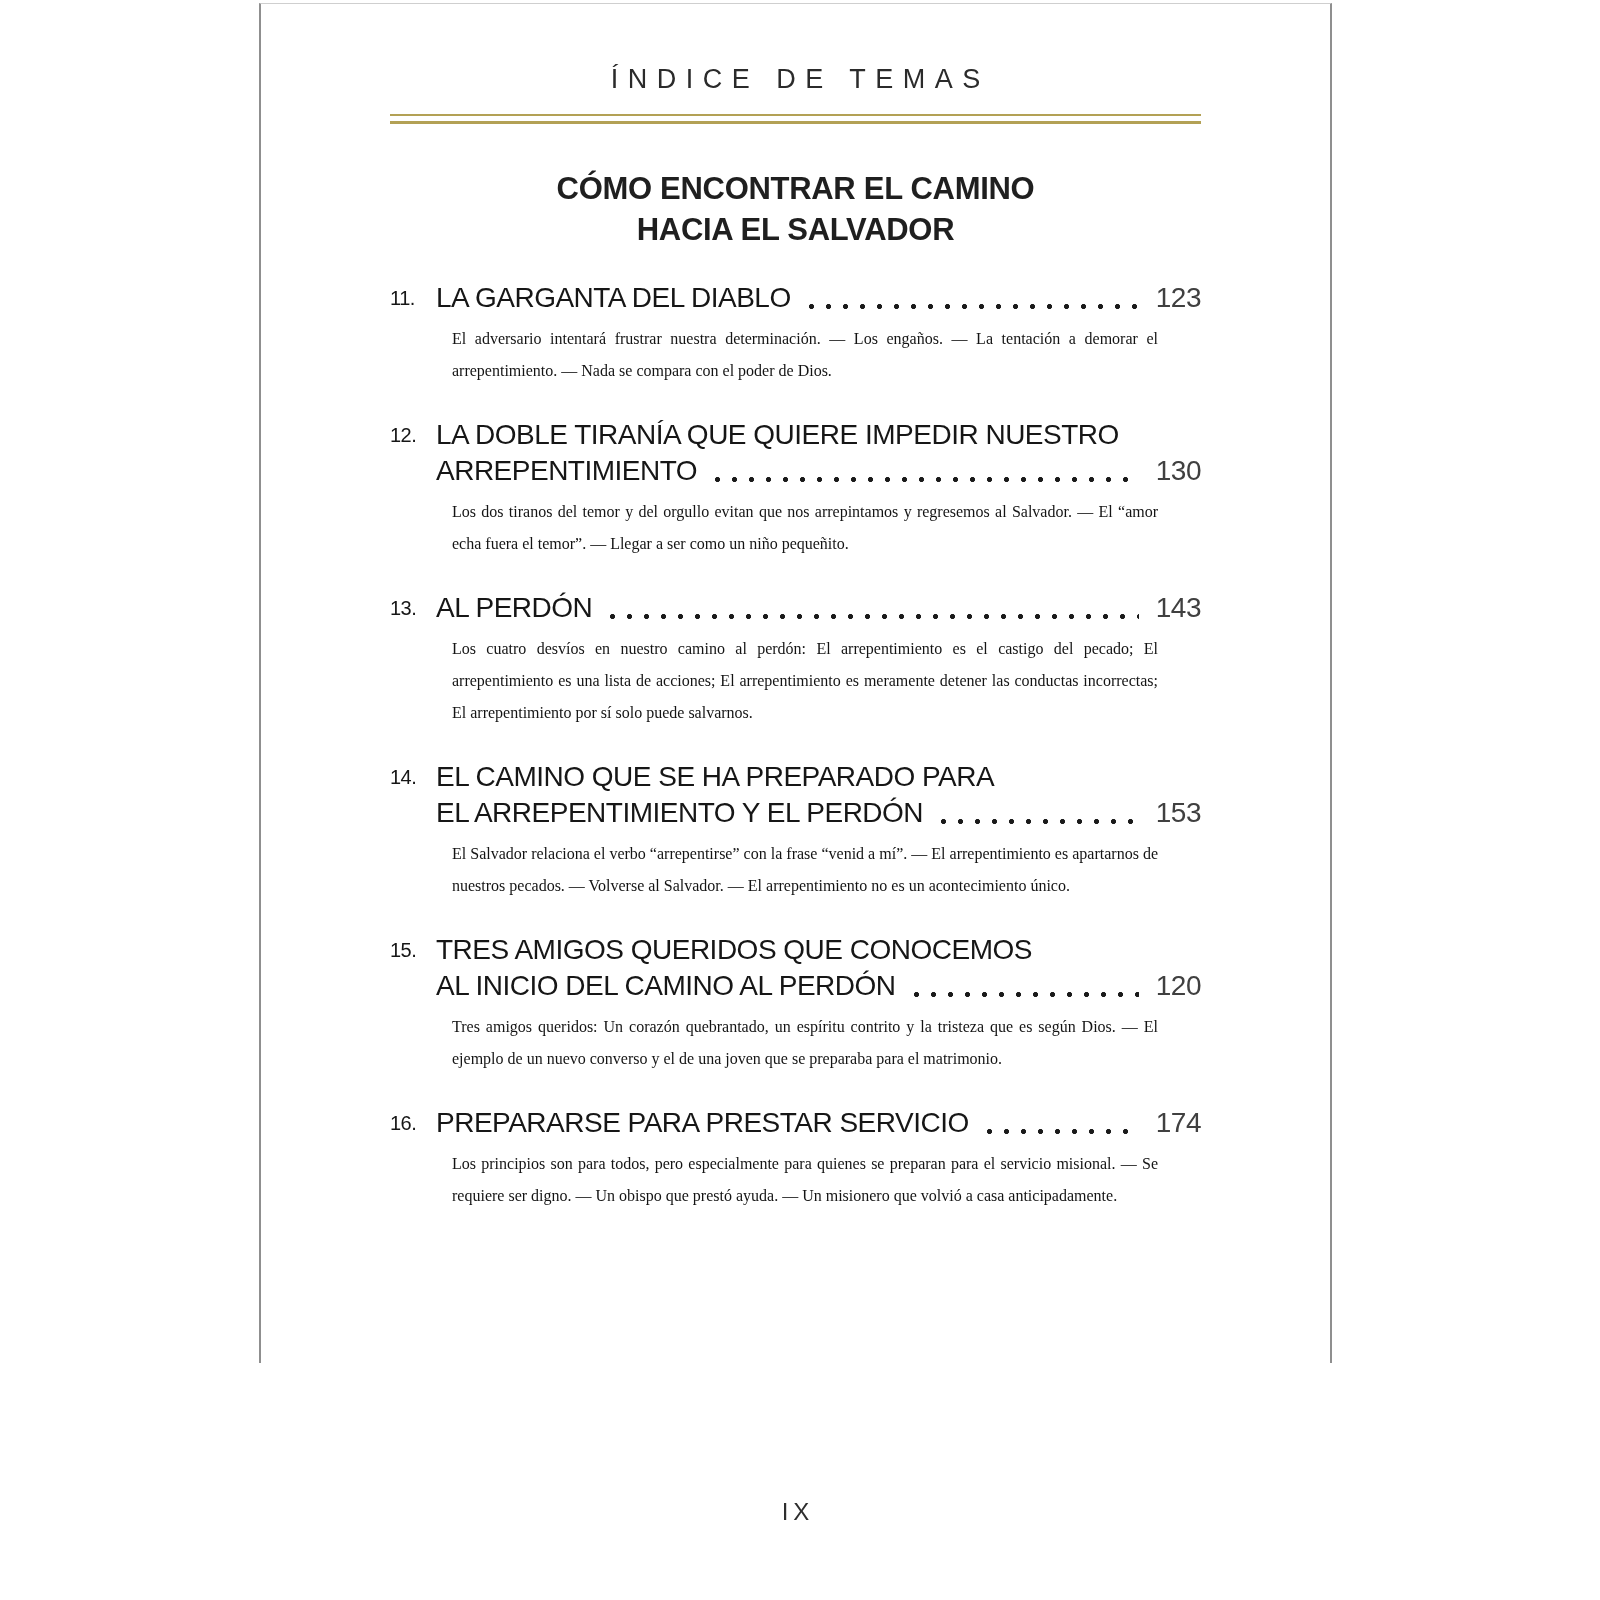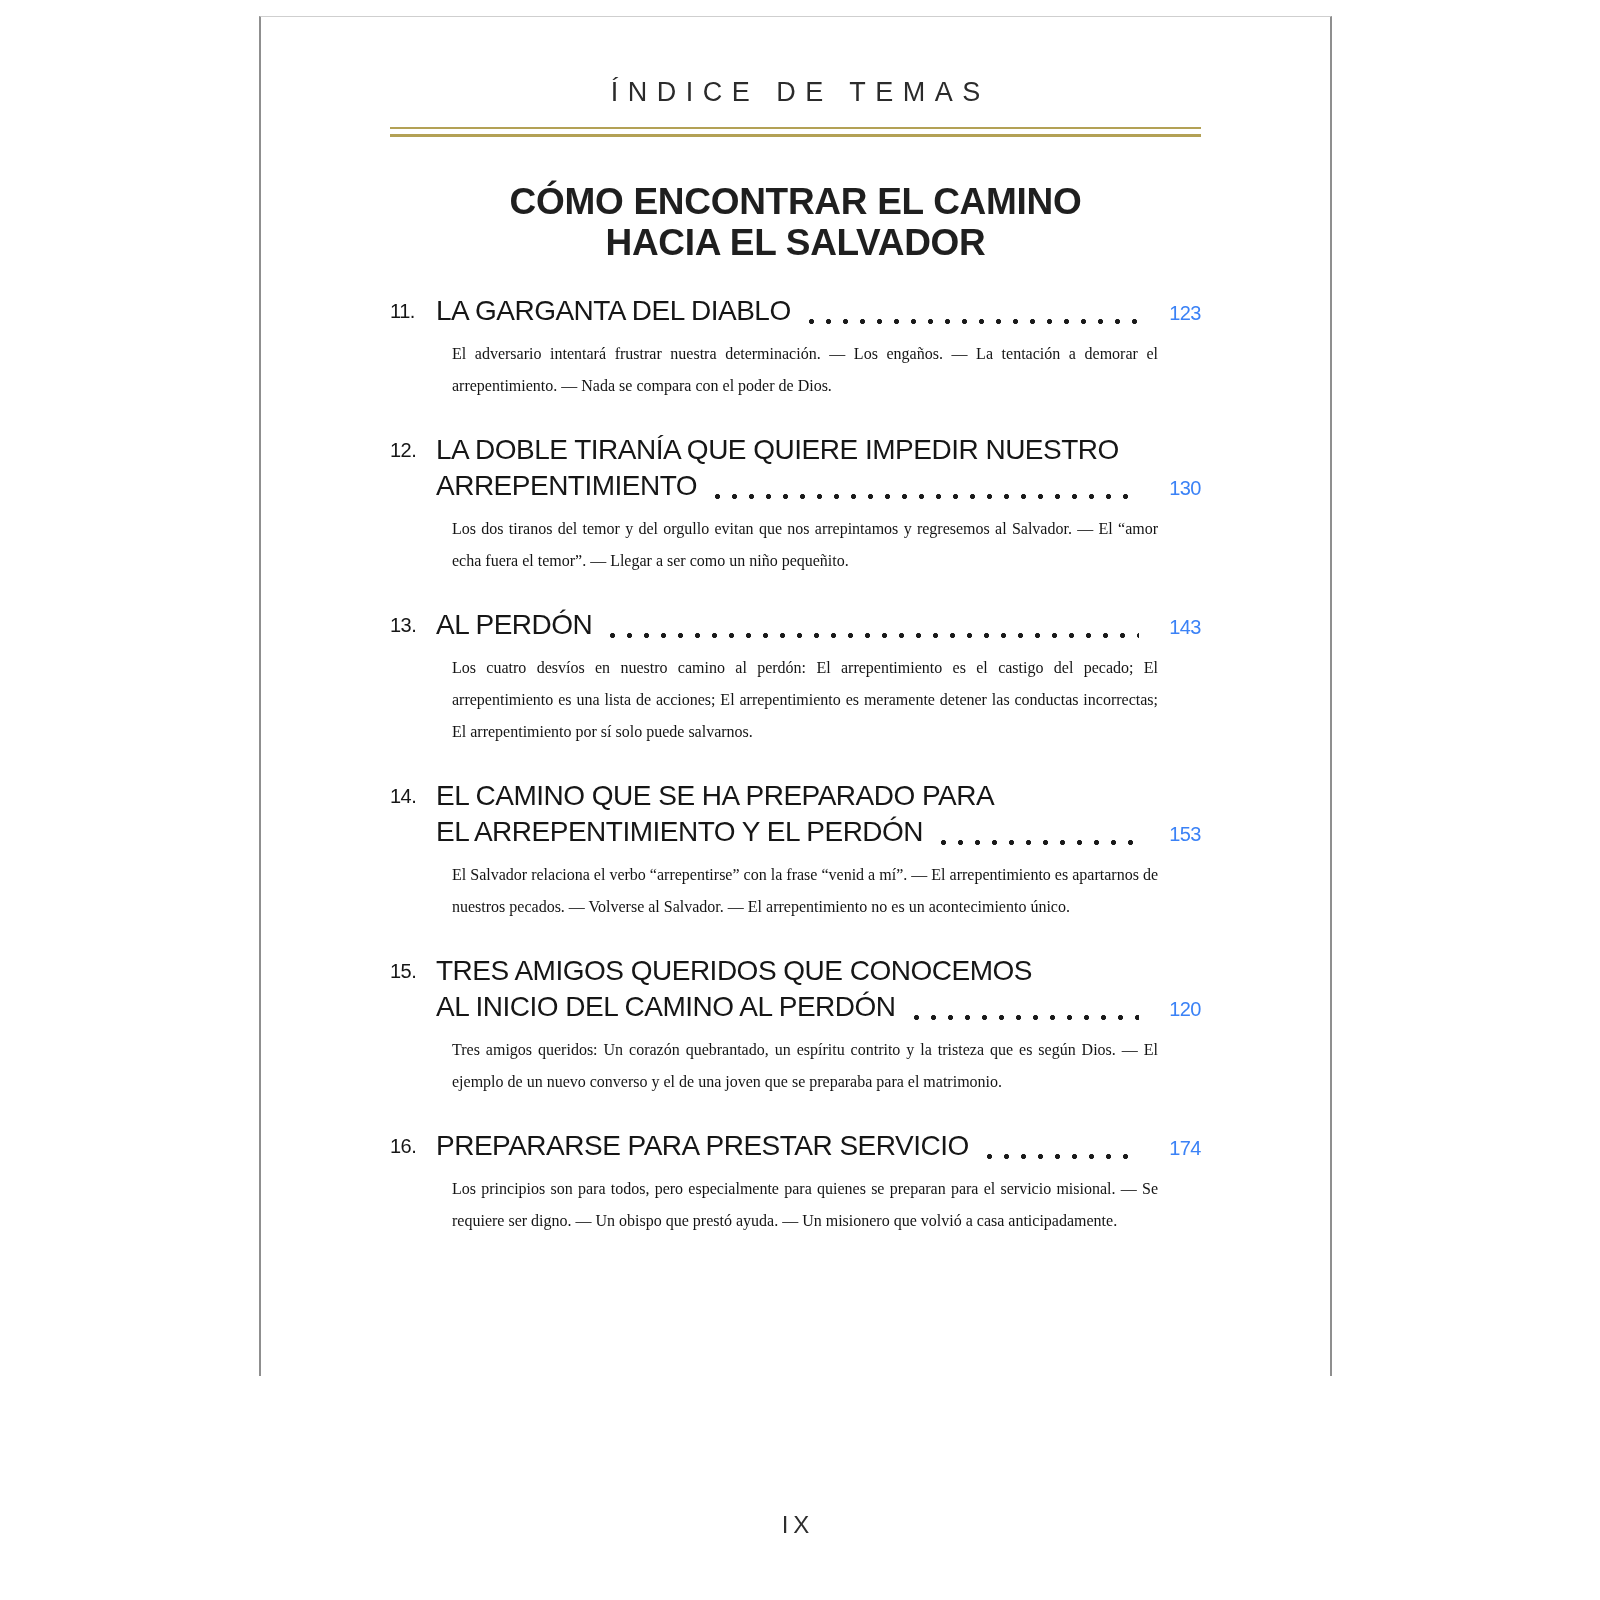--- a/index.html
+++ b/index.html
@@ -5,21 +5,21 @@
   :root { --gold:#b3a155; --ink:#1c1c1c; }
   * { box-sizing:border-box; }
   html,body { margin:0; padding:0; background:#ffffff; }
   body {
     width:1600px; height:1600px; overflow:hidden;
     font-family:"Liberation Sans", sans-serif; color:var(--ink);
   }
   .book-page {
     position:relative;
     width:1073px; height:1360px;
-    margin-left:259px; margin-top:16px;
+    margin-left:259px; margin-top:3px;
     background:#ffffff;
     border-left:2px solid #8f8f8f;
     border-right:2px solid #8f8f8f;
     border-top:1px solid #cfcfcf;
   }
   .content { padding:0 129px; }
 
   
   .running-title {
     margin-top:60px;
@@ -32,21 +32,21 @@
     height:10px;
     border-top:2px solid var(--gold);
     border-bottom:3px solid var(--gold);
   }
   .head-rule { margin-top:19px; }
 
   
   .section-title {
     margin:44px 0 0 0;
     text-align:center;
-    font-size:37px; line-height:41px;
+    font-size:31px; line-height:41px;
     font-weight:700; letter-spacing:-0.3px;
     color:#1f1f1f;
   }
 
   
   .entries { margin-top:30px; }
   .entry { display:flex; margin-bottom:30px; }
   .entry-num {
     flex:0 0 46px;
     font-size:20px; line-height:36px; letter-spacing:-0.5px;
@@ -63,21 +63,21 @@
     flex:1 1 auto;
     align-self:flex-end;
     height:7px; margin:0 14px 6px 12px;
     background-image:radial-gradient(circle, #1a1a1a 2.2px, transparent 2.9px);
     background-size:17px 7px;
     background-repeat:repeat-x;
     background-position:0 50%;
   }
   .page-num {
     flex:0 0 auto; min-width:48px; text-align:right;
-    font-size:20px; letter-spacing:-0.5px; color:#3b82f6;
+    font-size:28px; letter-spacing:-0.5px; color:#404040;
   }
   .entry-desc {
     margin:7px 0 0 16px;
     width:706px; max-width:706px;
     font-family:"Liberation Serif", serif;
     font-size:16px; line-height:32px;
     color:#141414;
     text-align:justify;
   }
 

